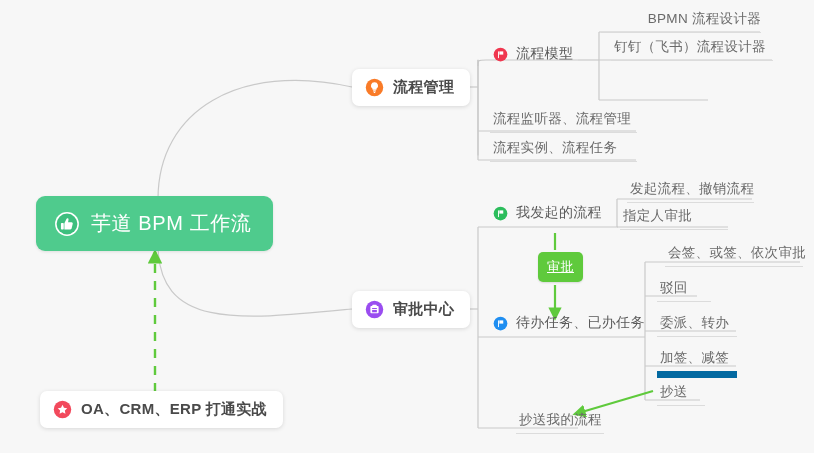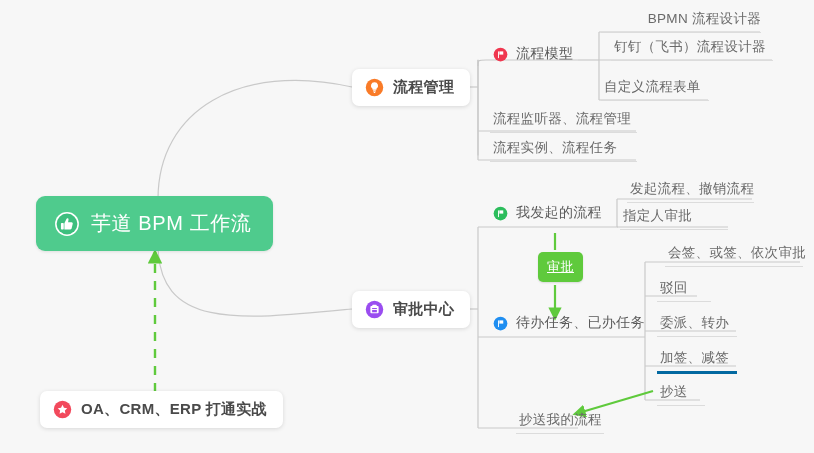--- a/index.html
+++ b/index.html
@@ -146,23 +146,20 @@
     </svg>
     <span class="label">流程模型</span>
   </div>
 
   <div class="node leaf" style="left:601px;top:10px;border-bottom:1px solid #dcdcdc;width:160px;text-align:right;">
     <span>BPMN 流程设计器</span>
   </div>
   <div class="node leaf" style="left:611px;top:38px;border-bottom:1px solid #dcdcdc;width:162px;">
     <span>钉钉（飞书）流程设计器</span>
   </div>
-  <div class="node leaf" style="left:601px;top:78px;border-bottom:1px solid #dcdcdc;width:108px;">
-    <span>自定义流程表单</span>
-  </div>
 
   <div class="node leaf" style="left:490px;top:110px;border-bottom:1px solid #dcdcdc;width:147px;">
     <span>流程监听器、流程管理</span>
   </div>
   <div class="node" style="left:352px;top:291px;">
     <div class="card">
       <svg class="ico" viewBox="0 0 24 24">
         <circle cx="12" cy="12" r="11" fill="#9a4df0"></circle>
         <rect x="6.8" y="7.6" width="10.4" height="9.2" rx="1.2" fill="#fff"></rect>
         <rect x="9.2" y="5.9" width="5.6" height="2.4" rx="0.8" fill="#fff"></rect>
@@ -208,21 +205,21 @@
 
   <div class="node leaf" style="left:665px;top:244px;border-bottom:1px solid #dcdcdc;width:138px;">
     <span>会签、或签、依次审批</span>
   </div>
   <div class="node leaf" style="left:657px;top:279px;border-bottom:1px solid #dcdcdc;width:54px;">
     <span>驳回</span>
   </div>
   <div class="node leaf" style="left:657px;top:314px;border-bottom:1px solid #dcdcdc;width:80px;">
     <span>委派、转办</span>
   </div>
-  <div class="node leaf" style="left:657px;top:349px;border-bottom:3px solid #0369a1;width:80px;">
+  <div class="node leaf" style="left:657px;top:349px;border-bottom:7px solid #0369a1;width:80px;">
     <span>加签、减签</span>
   </div>
   <div class="node leaf" style="left:657px;top:383px;border-bottom:1px solid #dcdcdc;width:48px;">
     <span>抄送</span>
   </div>
 
   <div class="node leaf" style="left:516px;top:411px;border-bottom:1px solid #dcdcdc;width:88px;">
     <span>抄送我的流程</span>
   </div>
 

